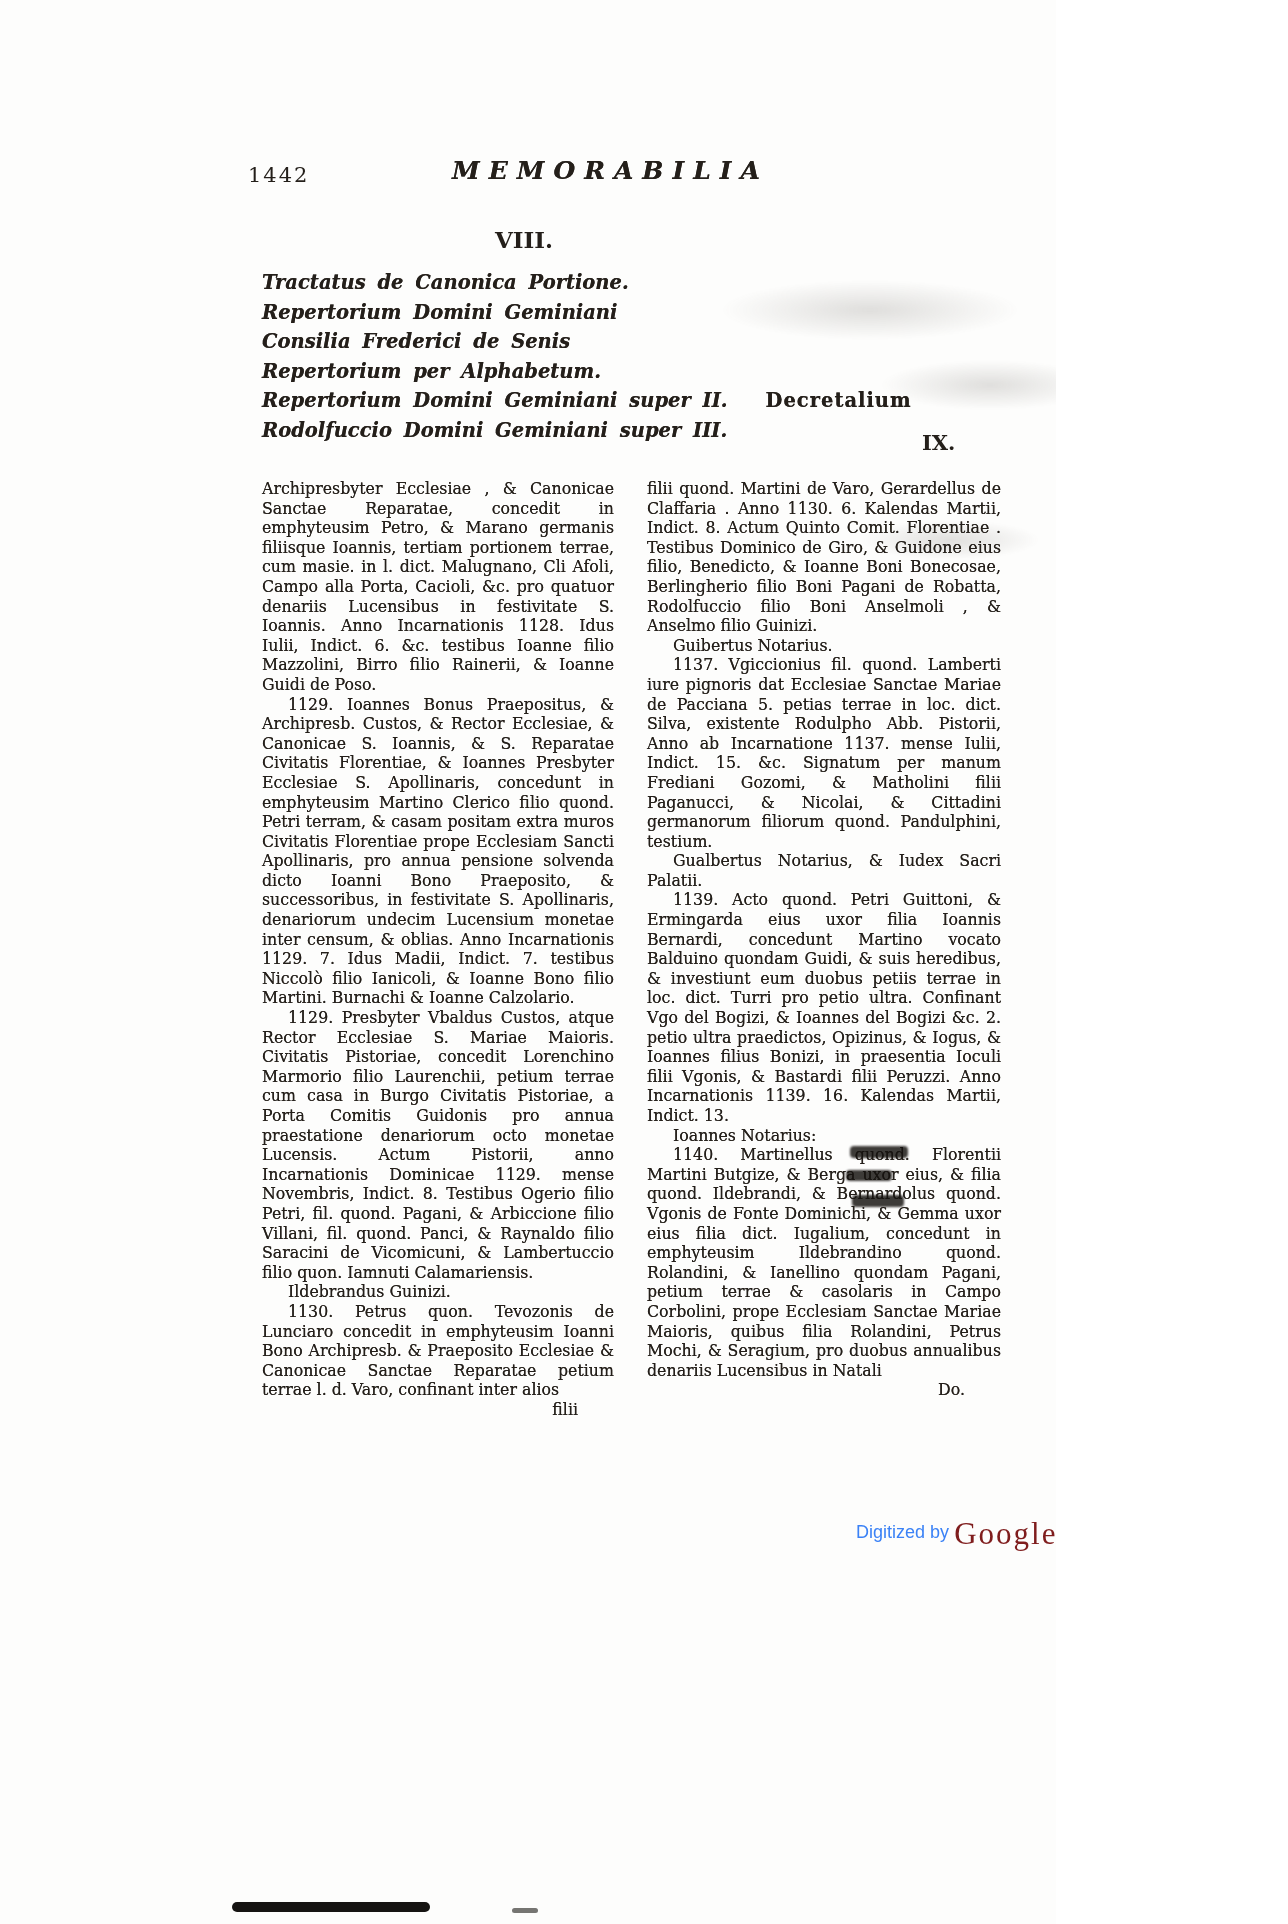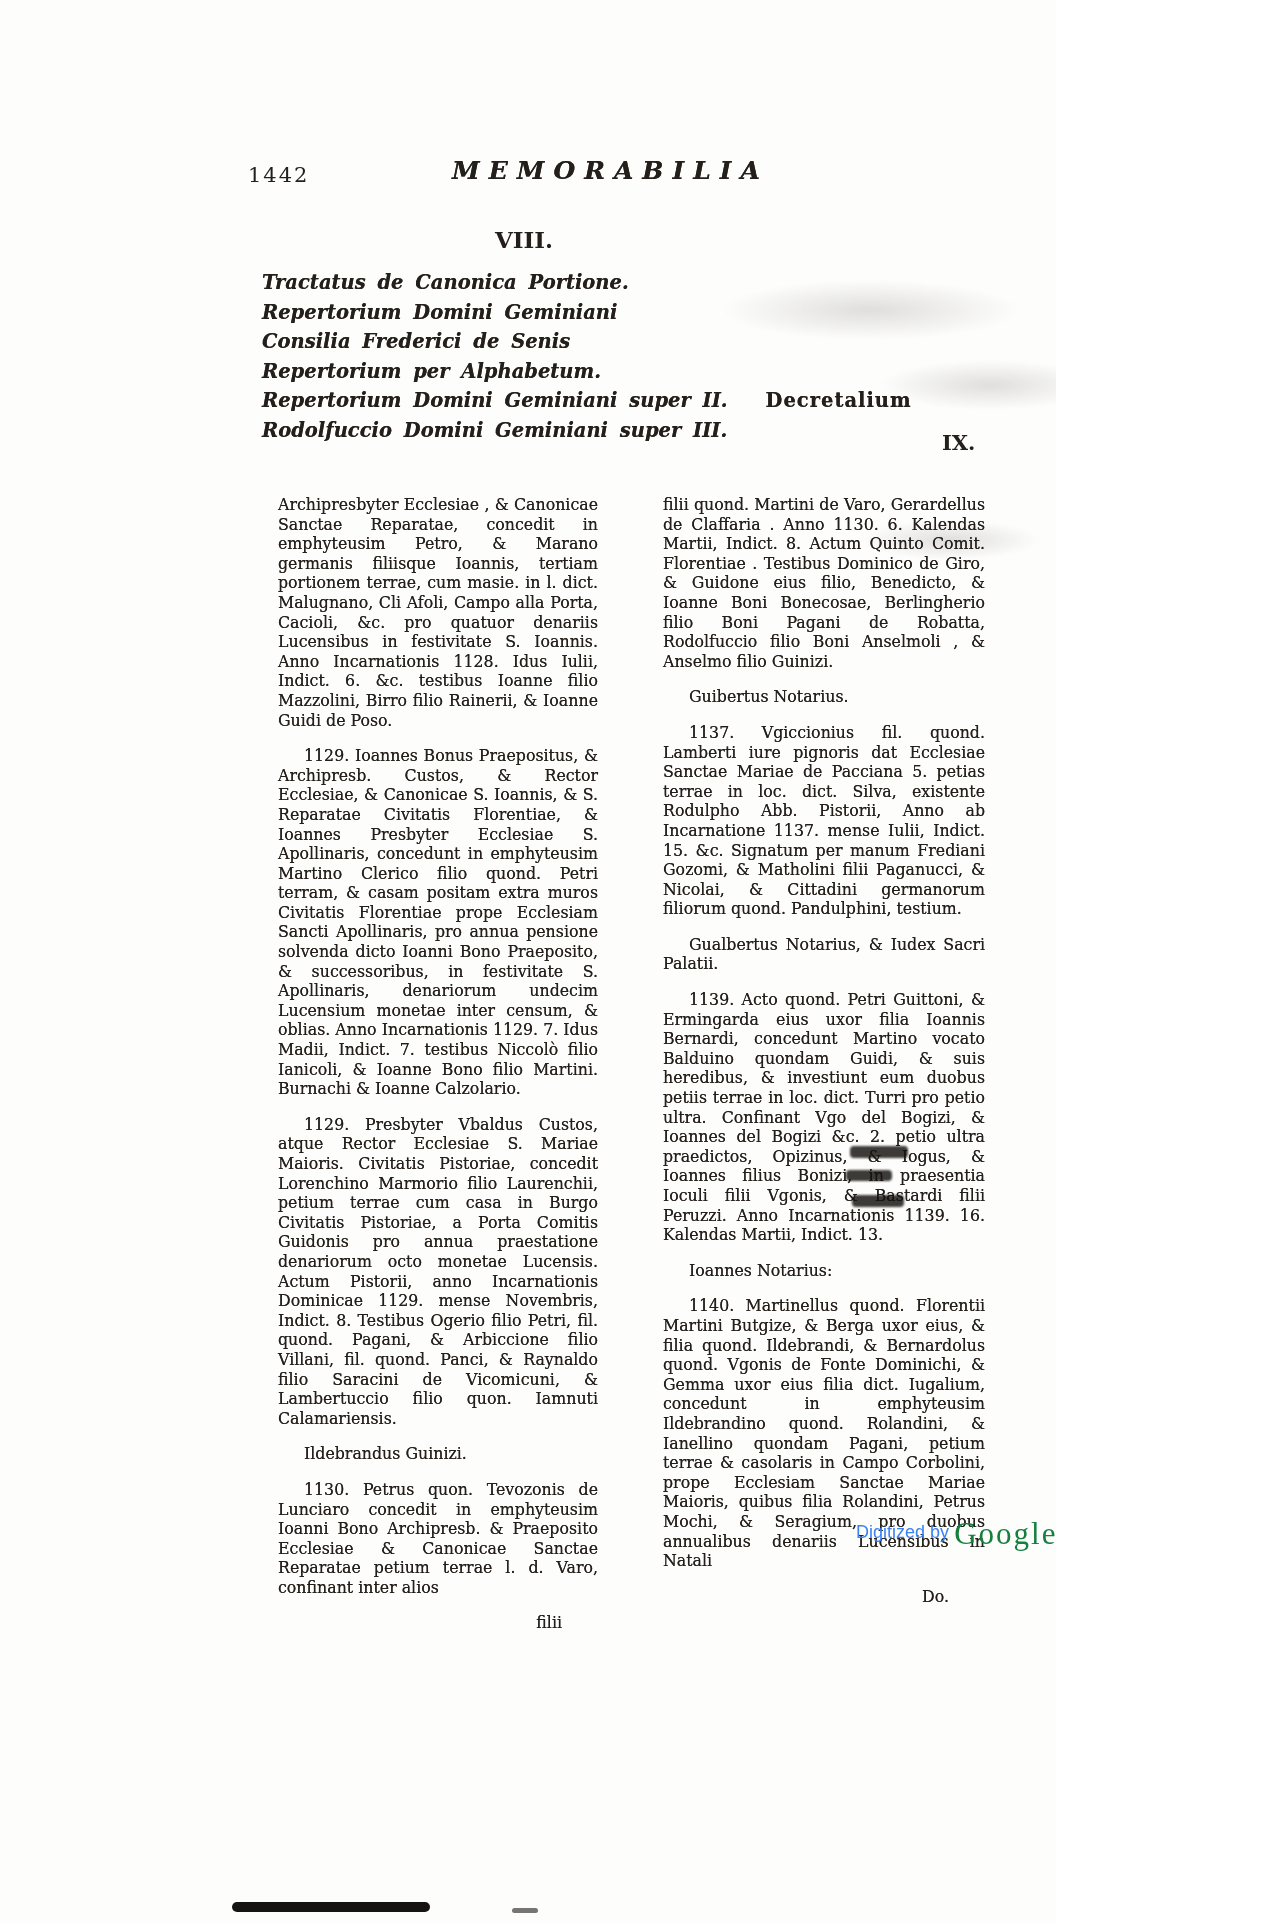--- a/index.html
+++ b/index.html
@@ -42,21 +42,20 @@
     top: 226px;
     font-size: 23px;
     font-weight: bold;
   }
   .section-ix {
     position: absolute;
     left: 922px;
     top: 430px;
     font-size: 21px;
     font-weight: bold;
-    margin-left: 20px;
   }
 
   
   .index {
     position: absolute;
     left: 262px;
     top: 268px;
     width: 640px;
     font-style: italic;
     font-weight: bold;
@@ -76,21 +75,21 @@
   .col {
     position: absolute;
     top: 479px;
     font-size: 15.8px;
     line-height: 19.6px;
     text-align: justify;
     text-shadow: 0 0 0.45px rgba(35,30,25,.85);
   }
   .col-left  { left: 262px; width: 352px; }
   .col-right { left: 647px; width: 354px; }
-  .col p { margin: 16px; text-indent: 26px; }
+  .col p { margin: 0; text-indent: 26px; }
   .col p.cont { text-indent: 0; }
   .catchword {
     text-align: right;
     padding-right: 36px;
     text-indent: 0 !important;
   }
 
   
   .ghost {
     position: absolute;
@@ -136,21 +135,21 @@
   }
   .watermark .wm-prefix {
     font-size: 18px;
     vertical-align: 6px;
     color: #3b82f6;
     font-family: "Liberation Sans", sans-serif;
   }
   .watermark .wm-brand {
     font-size: 31px;
     letter-spacing: 2px;
-    color: #15803d;
+    color: #7f1d1d;
     font-family: "Liberation Serif", serif;
   }
 </style>
 </head>
 <body>
 
 <div class="page">
 
   <span class="page-num">1442</span>
   <span class="main-title">MEMORABILIA</span>

